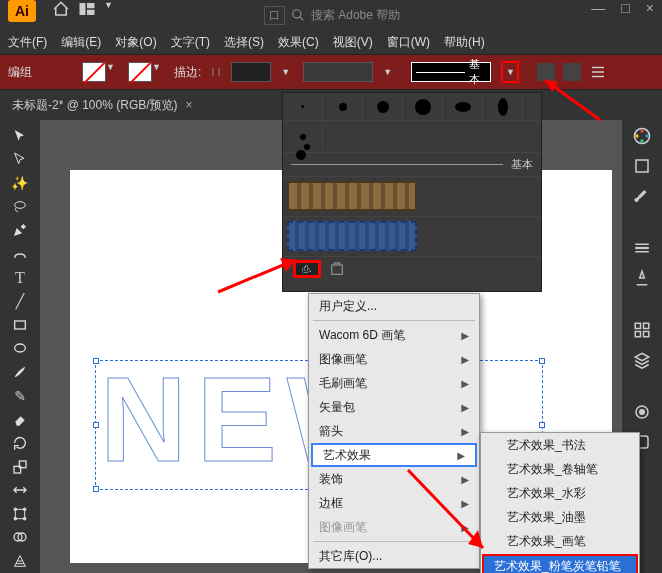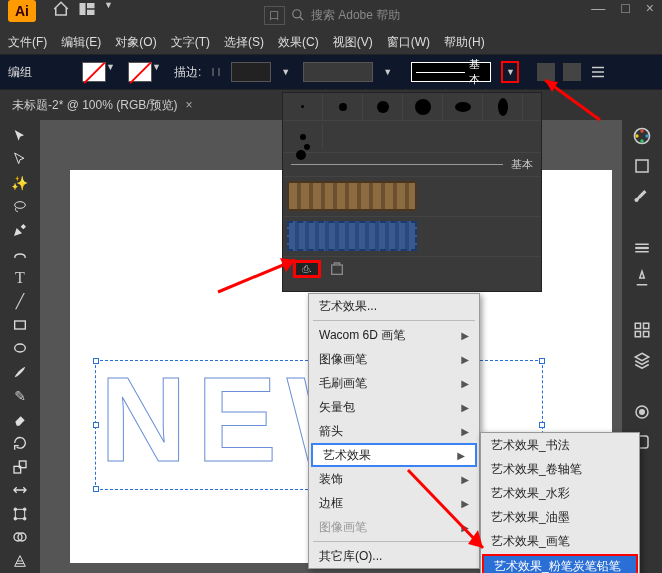--- a/index.html
+++ b/index.html
@@ -9,21 +9,21 @@
 .ai-logo { width: 28px; height: 22px; background: #ff9a00; color: #330000; font-weight: bold; font-size: 14px; display: flex; align-items: center; justify-content: center; border-radius: 3px; }
 .top-icons { display: flex; gap: 8px; color: #ccc; margin-left: 8px; }
 .top-icon { width: 18px; height: 18px; }
 .win-controls { margin-left: auto; display: flex; gap: 16px; color: #aaa; font-size: 14px; }
 
 .search-box { display: flex; align-items: center; gap: 6px; color: #888; font-size: 12px; margin-left: auto; margin-right: 40px;}
 .search-outline { border: 1px solid #555; padding: 1px 4px; font-size: 11px; }
 
 .menu-bar { height: 24px; background: #333; display: flex; align-items: center; padding: 0 8px; gap: 14px; color: #ddd; font-size: 12px; }
 
-.control-bar { height: 36px; background: #0f172a; display: flex; align-items: center; padding: 0 8px; gap: 10px; border-top: 1px solid #222; border-bottom: 1px solid #222;}
+.control-bar { height: 36px; background: #7f1d1d; display: flex; align-items: center; padding: 0 8px; gap: 10px; border-top: 1px solid #222; border-bottom: 1px solid #222;}
 .ctrl-label { color: #ddd; font-size: 12px; }
 .swatch-pair { display: flex; }
 .swatch { width: 24px; height: 20px; border: 1px solid #555; background: #000; position: relative; }
 .red-slash::after { content: ''; position: absolute; width: 130%; height: 2px; background: red; top: 50%; left: -15%; transform: rotate(-45deg); }
 .dropdown-caret { width: 12px; color: #ccc; font-size: 9px; }
 .stroke-field { width: 40px; height: 20px; background: #222; border: 1px solid #555; }
 .basic-stroke { width: 80px; height: 20px; background: #000; border: 1px solid #fff; margin-left: 6px; display: flex; align-items: center;}
 .basic-line { width: 50px; height: 1px; background: #fff; margin: 0 4px;}
 .basic-label { color: #fff; font-size: 11px;}
 .brush-dd { width: 18px; height: 22px; border: 2px solid red; display: flex; align-items: center; justify-content: center; color: #ccc; font-size: 9px; }
@@ -66,21 +66,21 @@
 
 
 .ctx-menu { position: absolute; left: 308px; top: 293px; width: 172px; background: #e8e8e8; border: 1px solid #999; z-index: 20; font-size: 12px; box-shadow: 2px 2px 6px rgba(0,0,0,0.4);}
 .ctx-item { height: 24px; display: flex; align-items: center; padding: 0 10px; justify-content: space-between; color: #222; }
 .ctx-item.disabled { color: #999; }
 .ctx-item.hl { background: #fff; border: 2px solid #3b82f6; margin: 0 2px; }
 .ctx-sep { height: 1px; background: #bbb; margin: 2px 4px; }
 .ctx-arrow { font-size: 10px; color: #555; }
 
 .sub-menu { position: absolute; left: 480px; top: 432px; width: 160px; background: #e8e8e8; border: 1px solid #999; z-index: 25; font-size: 12px; box-shadow: 2px 2px 6px rgba(0,0,0,0.4);}
-.sub-item { height: 24px; display: flex; align-items: center; padding: 0 10px; color: #222; }
+.sub-item { height: 24px; display: flex; align-items: center; padding: 0 10px; color: #222; margin-left: 16px; }
 .sub-item.sel { background: #2a6fd6; color: #fff; border: 2px solid red; margin: 1px;}
 
 
 .arrow { position: absolute; z-index: 30; pointer-events: none; }
 .arrow-line { stroke: red; stroke-width: 3; fill: none; }
 .arrow-head { fill: red; }
 
 </style>
 </head>
 <body>
@@ -376,21 +376,21 @@
     <div class="lib-btn">⎙.</div>
     <svg width="16" height="16" viewBox="0 0 24 24" fill="none" stroke="#888" stroke-width="2">
         <rect x="4" y="6" width="16" height="14"></rect>
         <path d="M8 6V3h8v3"></path>
       </svg>
   </div>
 </div>
 
 <div class="ctx-menu">
   <div class="ctx-item">
-      <span>艺术效果...</span>
+      <span>用户定义...</span>
     </div>
   <div class="ctx-sep"></div>
   <div class="ctx-item">
       <span>Wacom 6D 画笔</span>
       <span class="ctx-arrow">▶</span>
     </div>
   <div class="ctx-item">
       <span>图像画笔</span>
       <span class="ctx-arrow">▶</span>
     </div>

